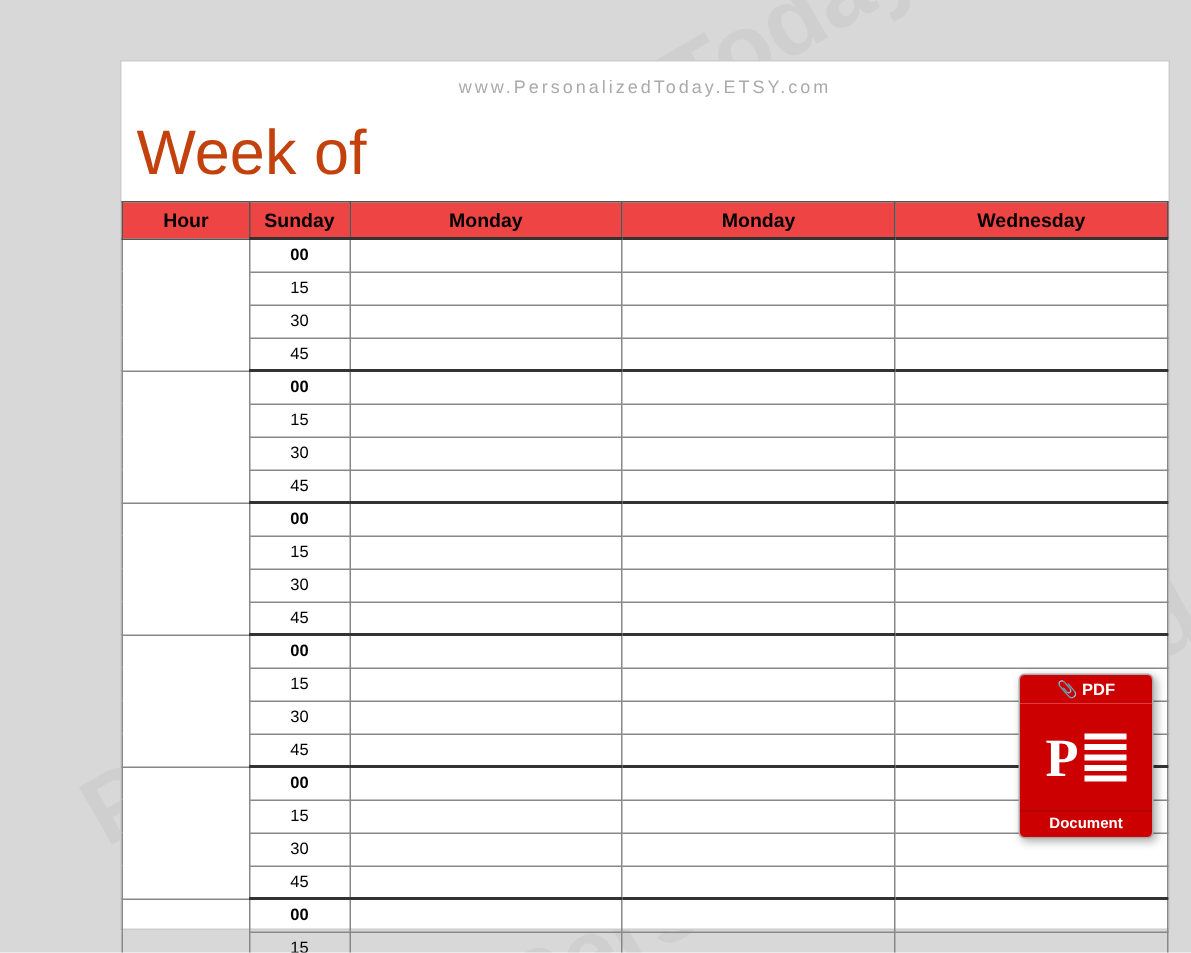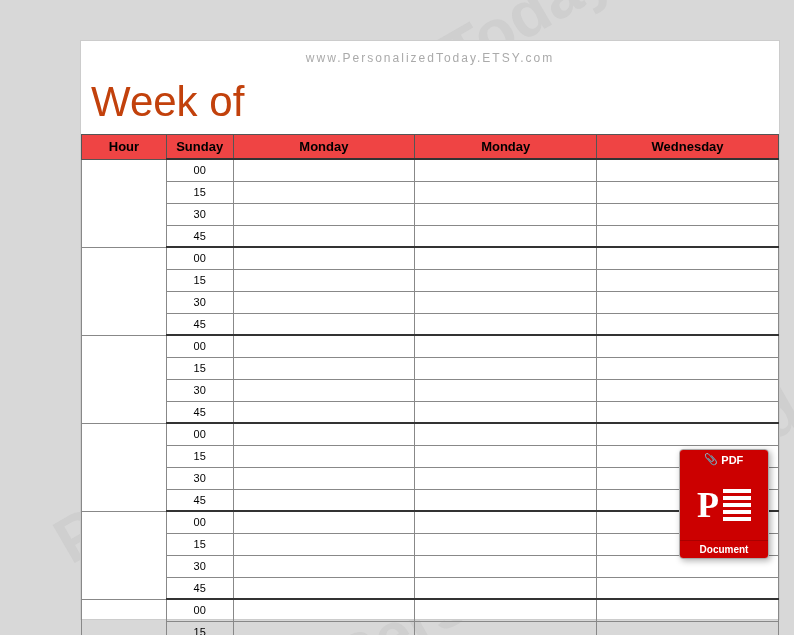--- a/index.html
+++ b/index.html
@@ -99,20 +99,21 @@
       font-size: 13px;
       vertical-align: middle;
     }
 
     .minute-cell {
       font-size: 11px;
     }
 
     .top-border-heavy {
       border-top: 2px solid #333 !important;
+      font-weight: bold;
     }
 
     .pdf-icon {
       position: absolute;
       bottom: 60px;
       right: 10px;
       width: 90px;
       height: 110px;
       background: white;
       border: 1px solid #aaa;

